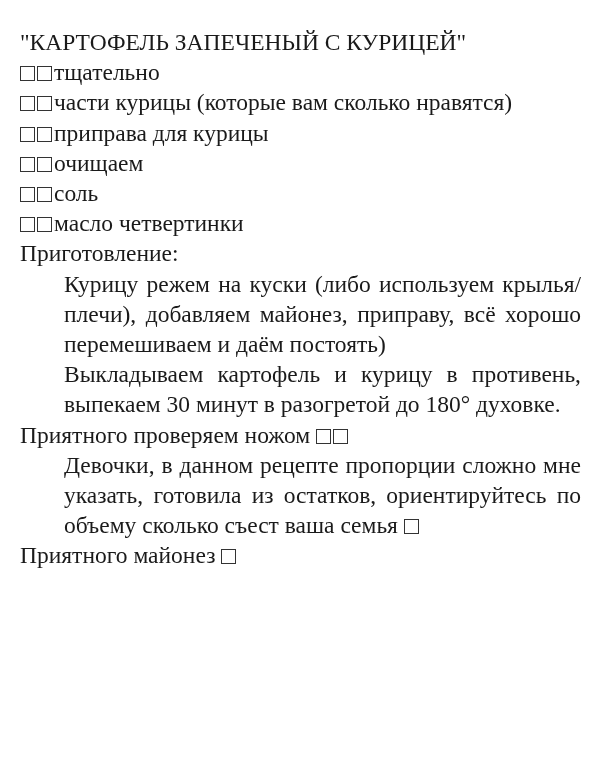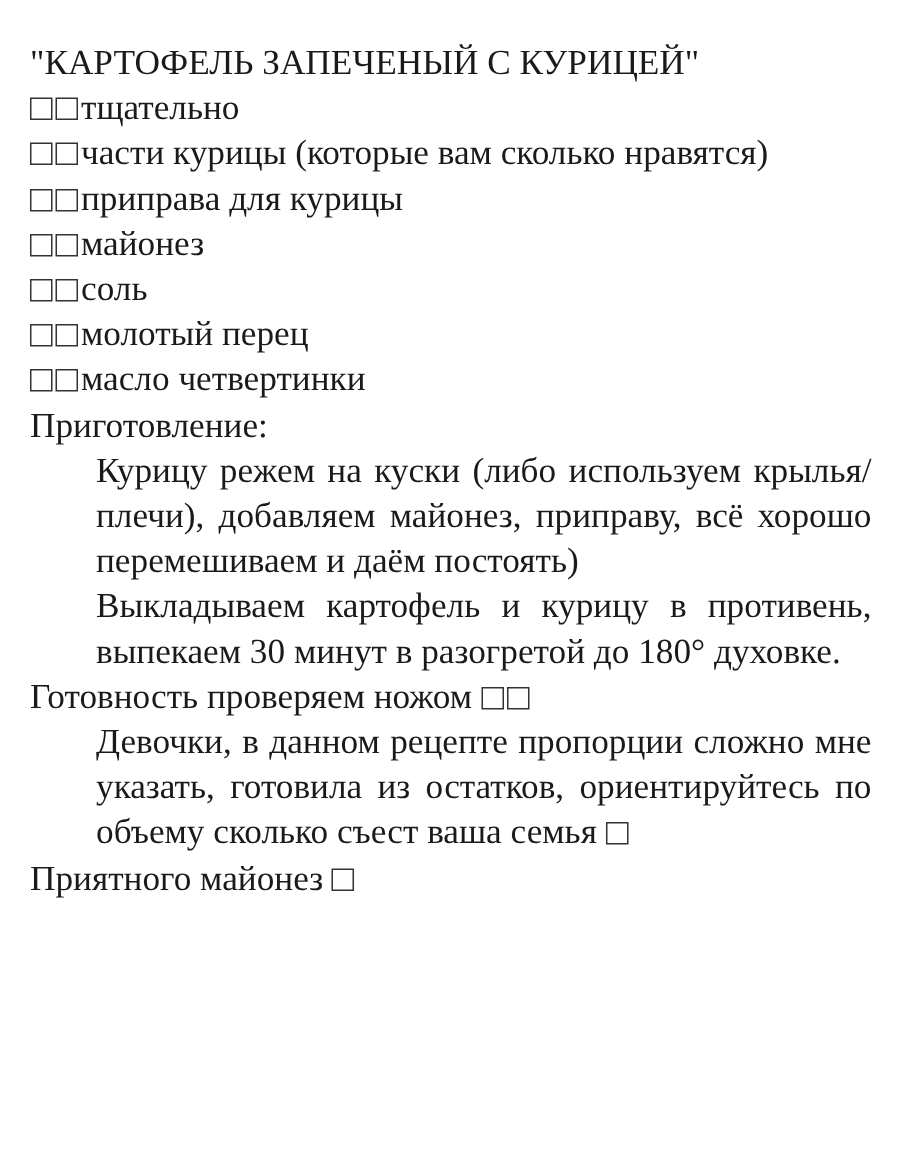--- a/index.html
+++ b/index.html
@@ -20,28 +20,27 @@
 </style>
 </head>
 <body>
 
 <div class="doc">
   <div class="line">"КАРТОФЕЛЬ ЗАПЕЧЕНЫЙ С КУРИЦЕЙ"</div>
 
   <div class="line item"><span class="box"></span><span class="box"></span><span>тщательно</span></div>
   <div class="line item"><span class="box"></span><span class="box"></span><span>части курицы (которые вам сколько нравятся)</span></div>
   <div class="line item"><span class="box"></span><span class="box"></span><span>приправа для курицы</span></div>
-  <div class="line item"><span class="box"></span><span class="box"></span><span>майонез</span></div>
+  <div class="line item"><span class="box"></span><span class="box"></span><span>очищаем</span></div>
   <div class="line item"><span class="box"></span><span class="box"></span><span>соль</span></div>
-  <div class="line item"><span class="box"></span><span class="box"></span><span>молотый перец</span></div>
   <div class="line item"><span class="box"></span><span class="box"></span><span>масло четвертинки</span></div>
 
   <div class="line">Приготовление:</div>
 
   <div class="para">Курицу режем на куски (либо используем крылья/плечи), добавляем майонез, приправу, всё хорошо перемешиваем и даём постоять)</div>
   <div class="para">Выкладываем картофель и курицу в противень, выпекаем 30 минут в разогретой до 180° духовке.</div>
 
-  <div class="line"><span>Готовность проверяем ножом </span><span class="box"></span><span class="box"></span></div>
+  <div class="line"><span>Приятного проверяем ножом </span><span class="box"></span><span class="box"></span></div>
 
   <div class="para"><span>Девочки, в данном рецепте пропорции сложно мне указать, готовила из остатков, ориентируйтесь по объему сколько съест ваша семья </span><span class="box"></span></div>
 
   <div class="line"><span>Приятного майонез </span><span class="box"></span></div>
 </div>
 
 </body></html>

